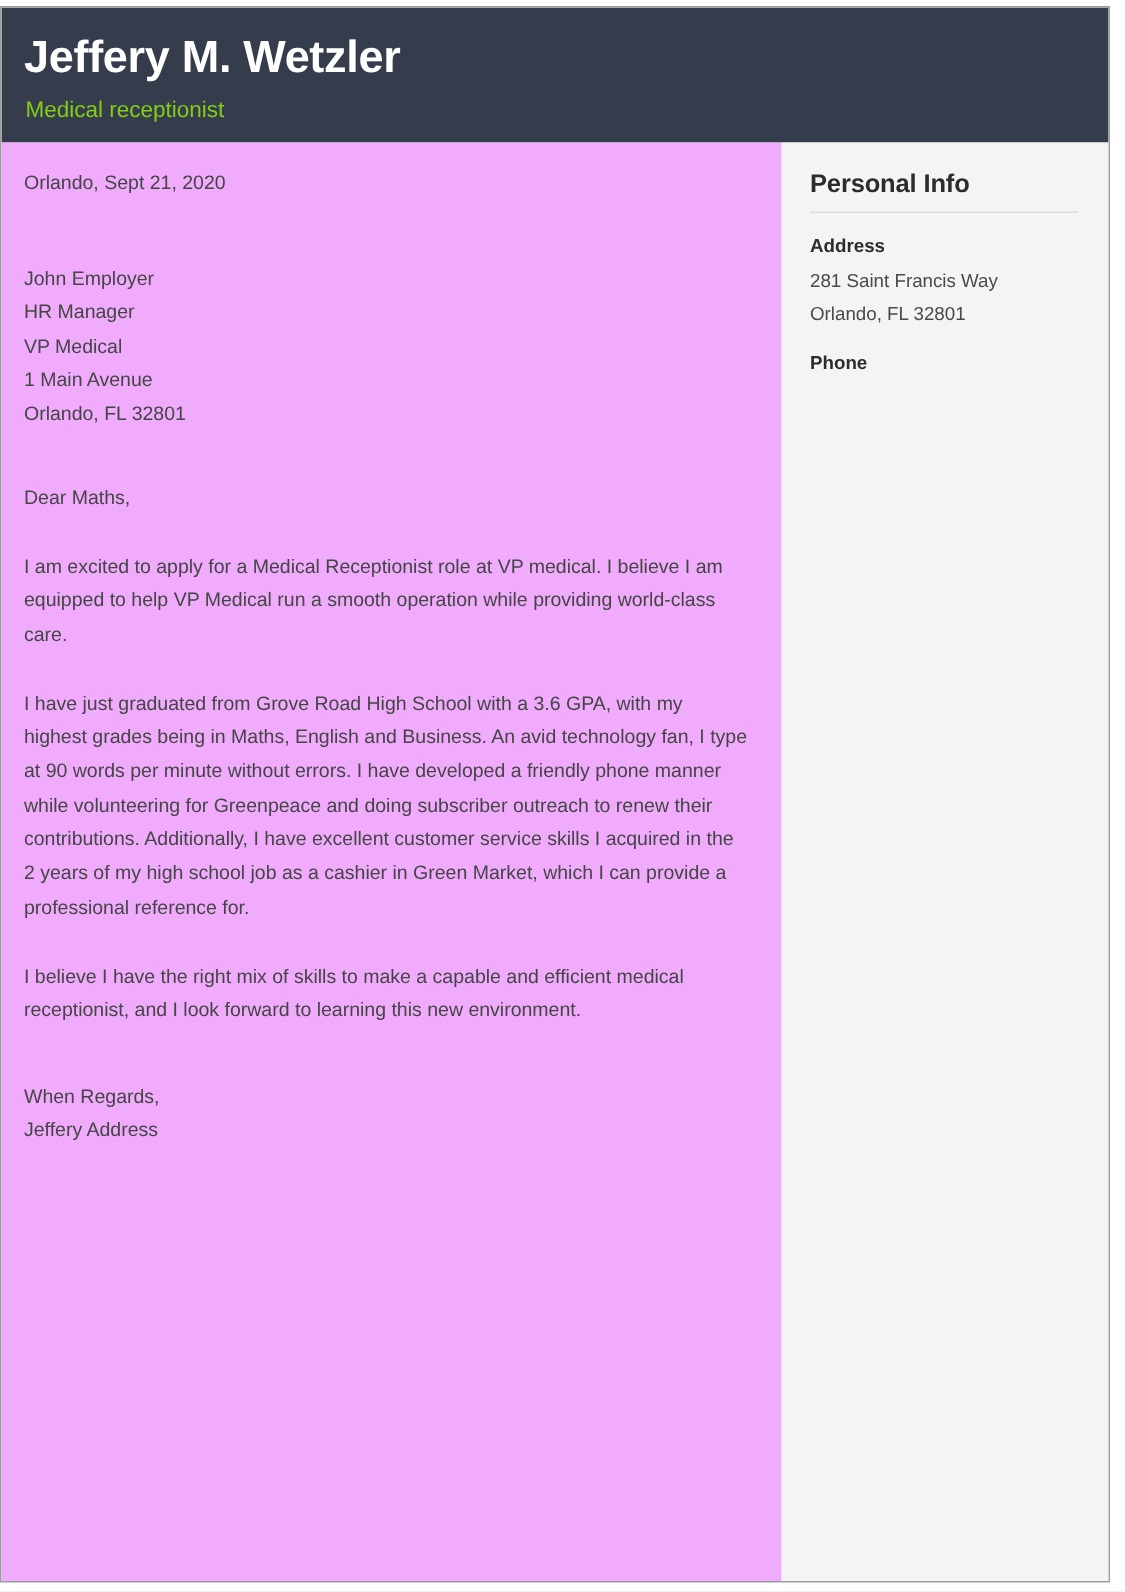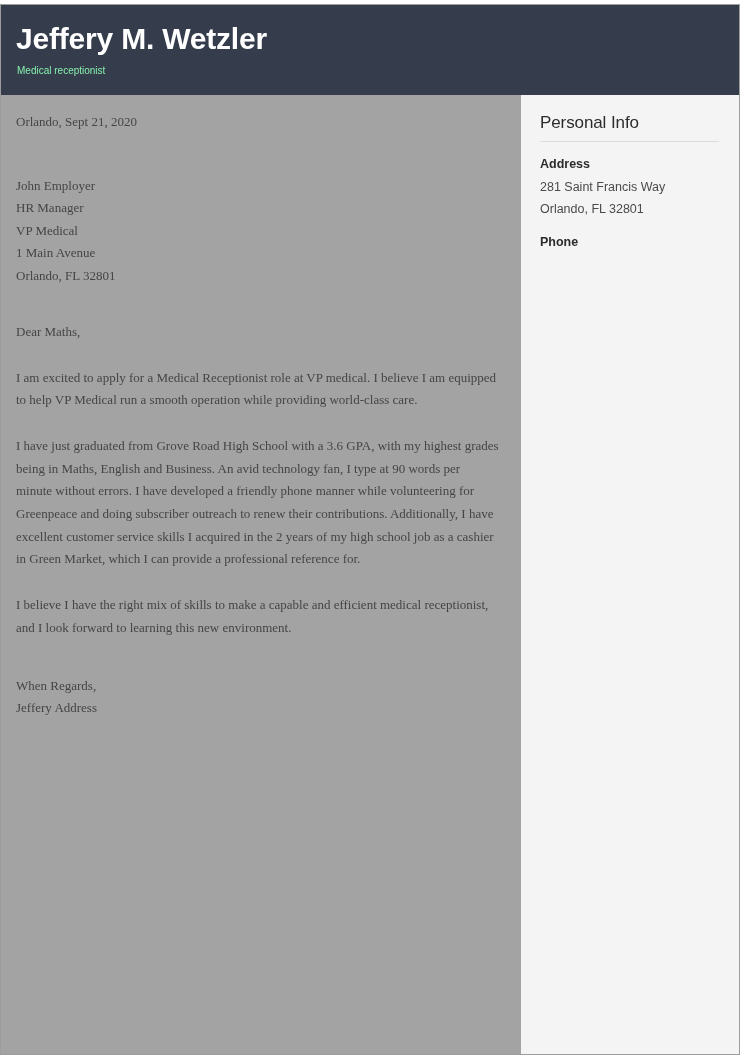--- a/index.html
+++ b/index.html
@@ -35,39 +35,38 @@
   }
   .header-name {
     color: #ffffff;
     font-size: 30px;
     font-weight: bold;
     letter-spacing: -0.2px;
     line-height: 1.18;
     margin: 0;
   }
   .header-title {
-    color: #86efac;
-    font-size: 10px;
+    color: #84cc16;
+    font-size: 15px;
     font-weight: normal;
     line-height: 1.2;
     margin: 9px 0 0 1px;
   }
 
   
   .content {
     display: flex;
     align-items: stretch;
     height: 959px;
   }
   .letter {
     width: 520px;
     box-sizing: border-box;
     padding: 18px 22px 0 15px;
-    background: #a3a3a3;
-    font-family: Liberation Serif, serif;
+    background: #f0abfc;
   }
   .sidebar {
     flex: 1;
     box-sizing: border-box;
     background: #f4f4f4;
     padding: 18px 14px 0 19px;
   }
 
   
   .letter-date {
@@ -102,21 +101,21 @@
   }
   .signoff div {
     font-size: 13px;
     color: #454545;
     line-height: 22.5px;
   }
 
   
   .sidebar-heading {
     font-size: 17px;
-    font-weight: normal;
+    font-weight: bold;
     color: #2c2c2c;
     margin: 0 0 8px 0;
     letter-spacing: -0.1px;
   }
   .sidebar-rule {
     height: 1px;
     background: #dcdcdc;
     margin: 0 6px 13px 0;
   }
   .info-block {

